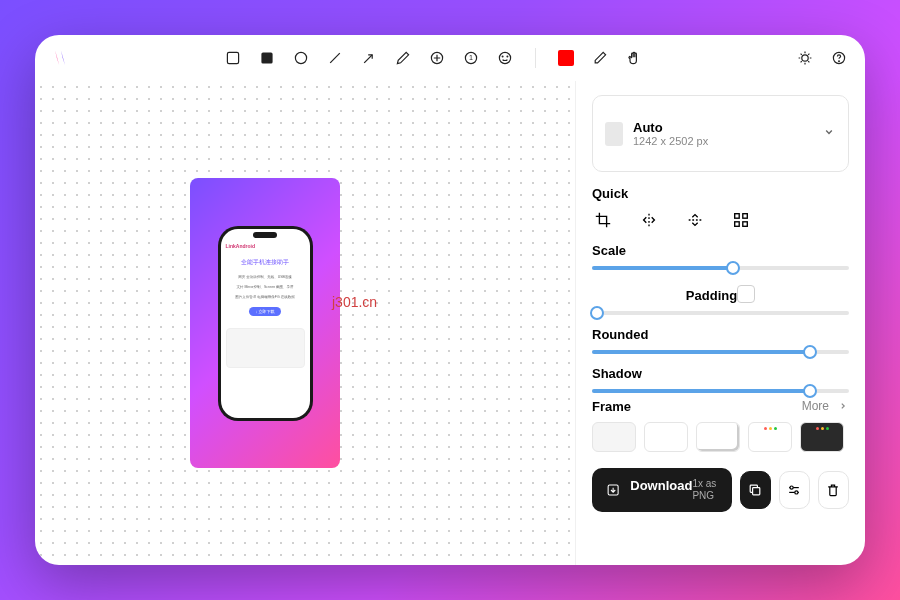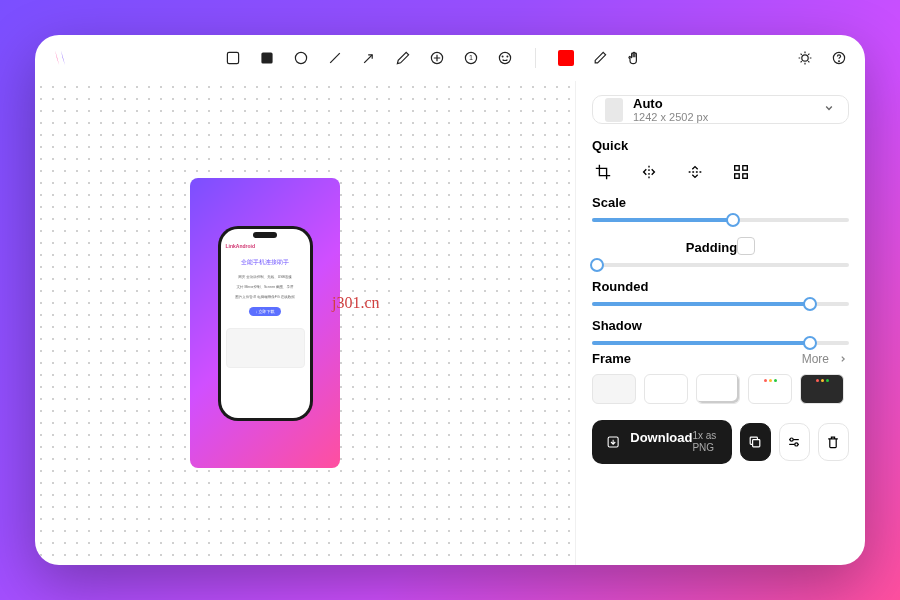--- a/index.html
+++ b/index.html
@@ -19,42 +19,42 @@
 .mockup{width:150px;height:290px;background:linear-gradient(135deg,#7b4fff,#d04fff,#ff4f9f);border-radius:8px;display:flex;align-items:center;justify-content:center;position:relative;left:-40px}
 .phone{width:95px;height:195px;background:#1a1a1a;border-radius:20px;padding:3px}
 .phone-inner{width:100%;height:100%;background:#fff;border-radius:17px;padding:6px 5px;display:flex;flex-direction:column;position:relative;overflow:hidden}
 .notch{position:absolute;top:3px;left:50%;transform:translateX(-50%);width:24px;height:6px;background:#1a1a1a;border-radius:10px}
 .phone-content{margin-top:8px;display:flex;flex-direction:column;gap:2px;font-size:4px}
 .brand{color:#d0326e;font-size:5px;font-weight:600;margin-bottom:3px}
 .ptitle{color:#6b4fff;font-size:6px;text-align:center;margin:4px 0}
 .pfeature{color:#666;font-size:3.5px;text-align:center;margin:2px 0}
 .pbtn{background:#5b6fff;color:#fff;font-size:4px;padding:2px 6px;border-radius:8px;margin:4px auto;width:fit-content}
 .pimg{width:100%;height:40px;background:#f5f5f5;border-radius:4px;border:1px solid #eee;margin-top:6px}
-.watermark{position:absolute;color:#d04040;font-size:16px;font-family:Liberation Serif, serif;left:55%;top:44%}
+.watermark{position:absolute;color:#d04040;font-size:14px;font-family:Liberation Sans, sans-serif;left:55%;top:44%}
 .zoom-bar{position:absolute;bottom:12px;right:12px;display:flex;align-items:center;gap:10px;font-size:12px;color:#555}
 .zoom-btn{width:22px;height:22px;display:flex;align-items:center;justify-content:center;cursor:pointer}
 .zoom-btn svg{width:15px;height:15px}
 .panel{width:290px;padding:14px 16px;overflow-y:auto;border-left:1px solid #f0f0f0}
-.preset{border:1px solid #e5e5e5;border-radius:10px;padding:0 12px;display:flex;align-items:center;gap:10px;margin-bottom:14px;cursor:pointer}
+.preset{border:1px solid #e5e5e5;border-radius:10px;padding:24px 12px;display:flex;align-items:center;gap:10px;margin-bottom:14px;cursor:pointer}
 .preset-thumb{width:18px;height:24px;background:#e8e8e8;border-radius:3px}
 .preset-info{flex:1}
 .preset-title{font-size:13px;font-weight:600}
 .preset-sub{font-size:11px;color:#888}
 .chev{color:#666}
 .section-label{font-size:13px;font-weight:600;margin:12px 0 8px}
 .quick-row{display:flex;gap:24px;margin-bottom:8px}
 .quick-btn{width:22px;height:22px;cursor:pointer;display:flex;align-items:center;justify-content:center}
 .quick-btn svg{width:18px;height:18px}
 .slider-row{display:flex;align-items:center;gap:8px;margin-bottom:6px}
 .label-row{display:flex;align-items:center;justify-content:center}
 .slider{flex:1;height:4px;background:#e5e5e5;border-radius:2px;position:relative;cursor:pointer}
 .slider-fill{height:100%;background:#5ba3e8;border-radius:2px;position:absolute;left:0}
 .slider-thumb{width:14px;height:14px;background:#fff;border:2px solid #5ba3e8;border-radius:50%;position:absolute;top:50%;transform:translate(-50%,-50%)}
 .toggle{width:18px;height:18px;border:1.5px solid #d0d0d0;border-radius:4px}
-.frame-head{display:flex;justify-content:space-between;align-items:flex-end;}
+.frame-head{display:flex;justify-content:space-between;align-items:flex-start;}
 .more-link{font-size:12px;color:#888;display:flex;align-items:center;gap:8px;cursor:pointer}
 .frame-row{display:flex;gap:8px;margin-top:8px}
 .frame-opt{width:44px;height:30px;border:1px solid #e5e5e5;border-radius:6px;cursor:pointer;background:#f5f5f5;display:flex;align-items:center;justify-content:center}
 .frame-opt.dark{background:#2a2a2a}
 .dots{display:flex;gap:2px}
 .dot{width:3px;height:3px;border-radius:50%}
 .bottom-bar{display:flex;gap:8px;margin-top:16px;align-items:center}
 .download-btn{flex:1;background:#1a1a1a;color:#fff;border-radius:10px;padding:10px 14px;display:flex;align-items:center;gap:10px;cursor:pointer}
 .download-btn svg{width:18px;height:18px}
 .dl-text{display:flex;flex-direction:row;line-height:1.2}

